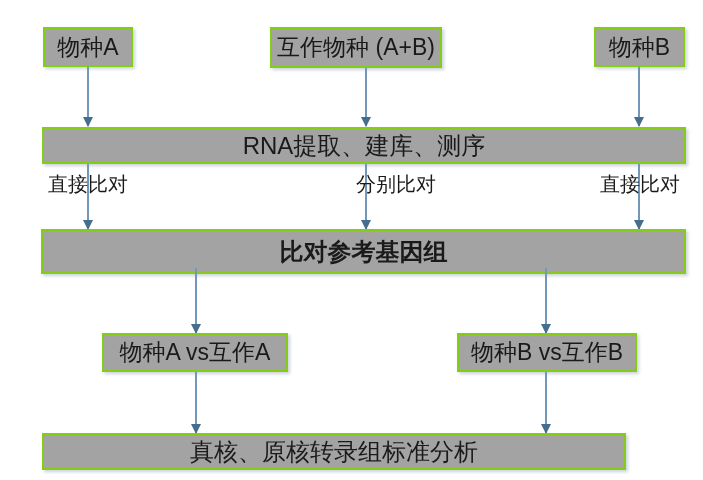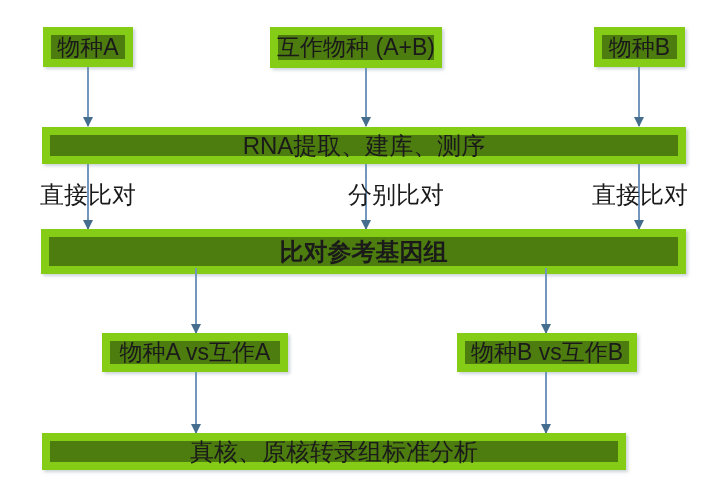--- a/index.html
+++ b/index.html
@@ -8,22 +8,22 @@
     width: 703px;
     height: 480px;
     background: #ffffff;
     font-family: "Liberation Sans", sans-serif;
     color: #1a1a1a;
     overflow: hidden;
   }
   .nbox {
     position: absolute;
     box-sizing: border-box;
-    border: 8px solid #84cc16;
-    background: #4d7c0f;
+    border: 2px solid #84cc16;
+    background: #a3a3a3;
     display: flex;
     align-items: center;
     justify-content: center;
     font-size: 23px;
     line-height: 1;
     white-space: nowrap;
     box-shadow: 2px 2px 3px rgba(110,130,145,0.35);
   }
   .wide { font-size: 24px; }
   .varrow { position: absolute; width: 0; }
@@ -36,23 +36,23 @@
   .varrow .head {
     position: absolute;
     left: -5.5px; bottom: -1px;
     width: 0; height: 0;
     border-left: 5.5px solid transparent;
     border-right: 5.5px solid transparent;
     border-top: 10px solid #456E8E;
   }
   .elabel {
     position: absolute;
-    top: 181px;
+    top: 170px;
     transform: translateX(-50%);
-    font-size: 24px;
+    font-size: 20px;
     line-height: 28px;
     white-space: nowrap;
     z-index: 2;
   }
 </style>
 </head>
 <body>
 
 <div class="canvas">
 

